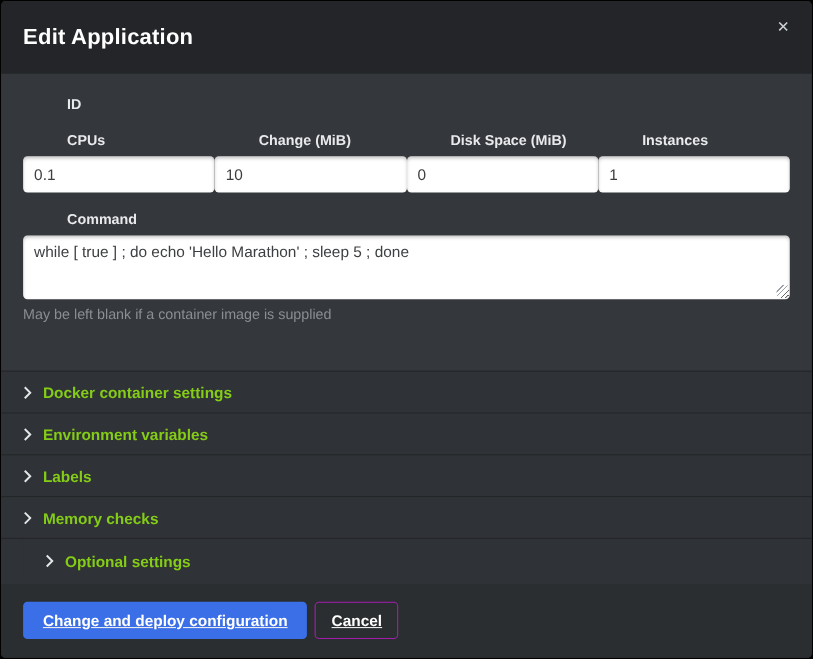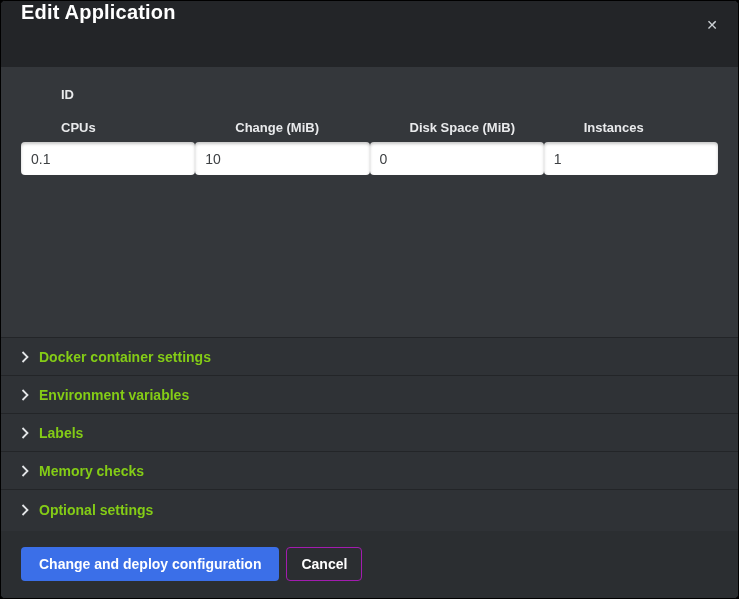--- a/index.html
+++ b/index.html
@@ -10,21 +10,21 @@
     border:1px solid #000;
     border-radius:5px;
     overflow:hidden;
     display:flex; flex-direction:column;
     color:#e9eaec;
   }
   
   .modal-header {
     height:66px; flex:0 0 66px;
     background:#232528;
-    display:flex; align-items:flex-start;
+    display:flex; align-items:center;
     padding:0 20px;
     position:relative;
   }
   .modal-title { font-size:20px; font-weight:700; color:#fff; letter-spacing:.2px; }
   .close-btn {
     position:absolute; top:14px; right:16px;
     width:20px; height:20px; line-height:20px;
     text-align:center; font-size:14px; color:#ccd1d5;
     cursor:pointer; background:none; border:none;
     font-family:"DejaVu Sans",sans-serif;
@@ -66,29 +66,29 @@
   }
   .help-text { margin-top:6px; font-size:13px; color:#8b8e92; }
   
   .sections { flex:0 0 194px; background:#2f3236; border-top:1px solid #232528; }
   .section-row {
     height:38px; display:flex; align-items:center;
     padding:0 20px; cursor:pointer;
     border-bottom:1px solid #232528;
     background:#2f3236;
   }
-  .section-row:last-child { border-bottom:none; height:39px; }
+  .section-row:last-child { border-bottom:none; height:39px;margin-left:20px; }
   .chevron-icon { display:inline-flex; margin-right:10px; }
   .section-label { font-size:14px; font-weight:700; color:#84cc16; }
   
   .modal-footer {
     flex:1 1 auto;
     background:#2b2e31;
     display:flex; align-items:flex-start;
-    padding:16px 20px 0 20px; gap:7px;
+    padding:16px 20px 0 20px; gap:7px;text-decoration:underline;
   }
   .btn {
     height:34px; border-radius:4px;
     font-size:14px; font-weight:700;
     display:inline-flex; align-items:center; justify-content:center;
     cursor:pointer;
     font-family:"Liberation Sans","DejaVu Sans",sans-serif;
   }
   .btn-primary {
     background:var(--accent,#3b6fe8); color:#fff;
@@ -127,20 +127,28 @@
       <div>
         <label class="field-label">Disk Space (MiB)</label>
         <input class="text-input" type="text" value="0" style="">
       </div>
       <div>
         <label class="field-label">Instances</label>
         <input class="text-input" type="text" value="1" style="">
       </div>
     </div>
 
+    <div class="command-group">
+      <label class="field-label">Command</label>
+      <div class="textarea-wrap">
+        <textarea class="command-textarea" style="">while [ true ] ; do echo 'Hello Marathon' ; sleep 5 ; done</textarea>
+        <span class="resize-handle"></span>
+      </div>
+      <div class="help-text">May be left blank if a container image is supplied</div>
+    </div>
 
   </div>
 
   <div class="sections">
     <div class="section-row">
       <span class="chevron-icon">
         <svg width="8" height="12" viewBox="0 0 8 12">
             <polyline points="1.5,1 6.5,6 1.5,11" fill="none" stroke="#e4e6e8" stroke-width="1.8"></polyline>
           </svg>
       </span>

